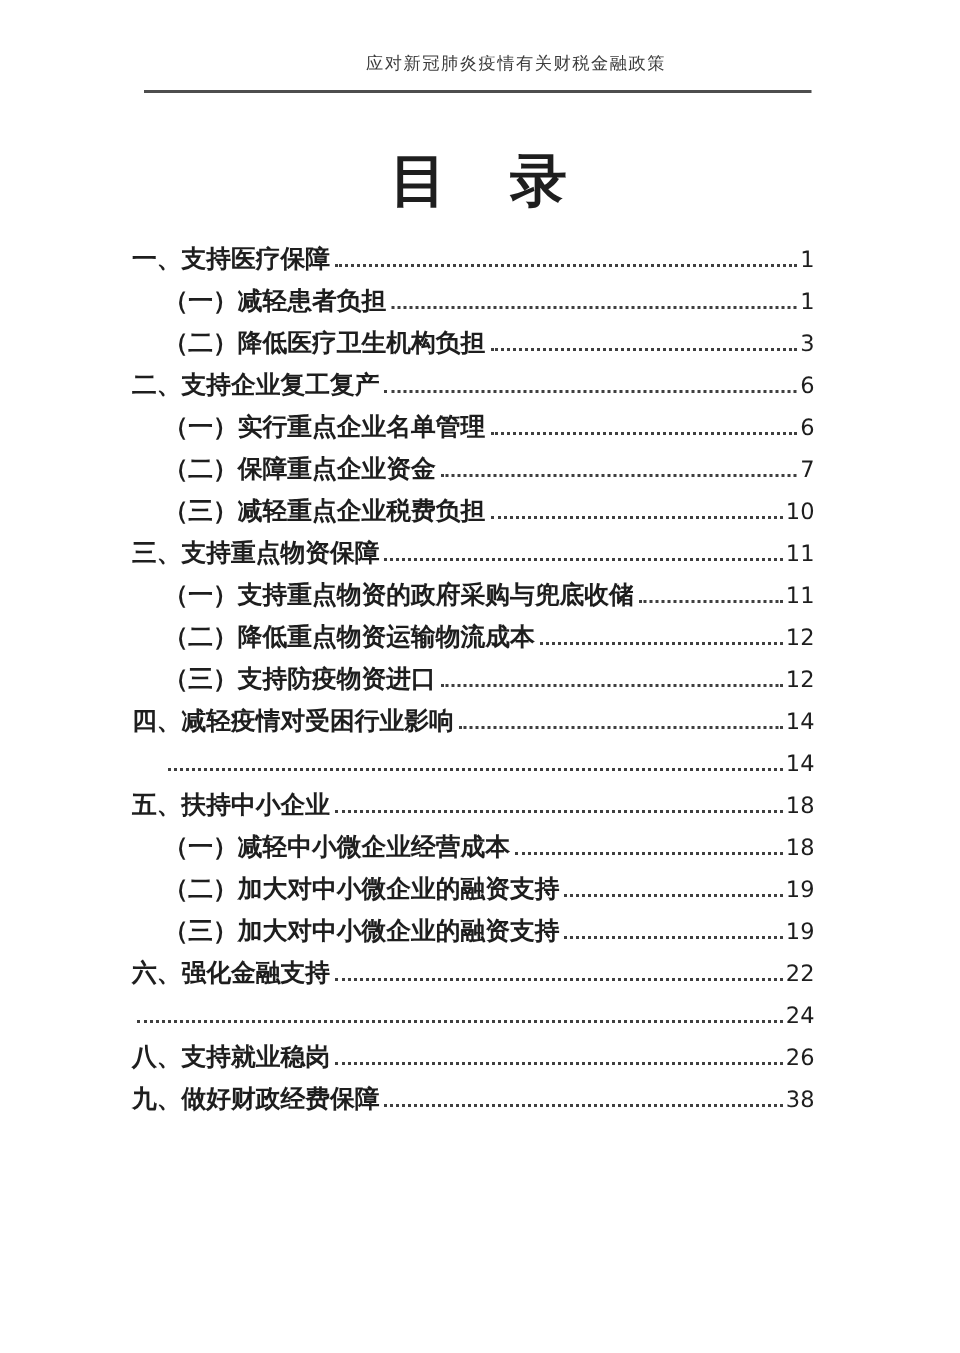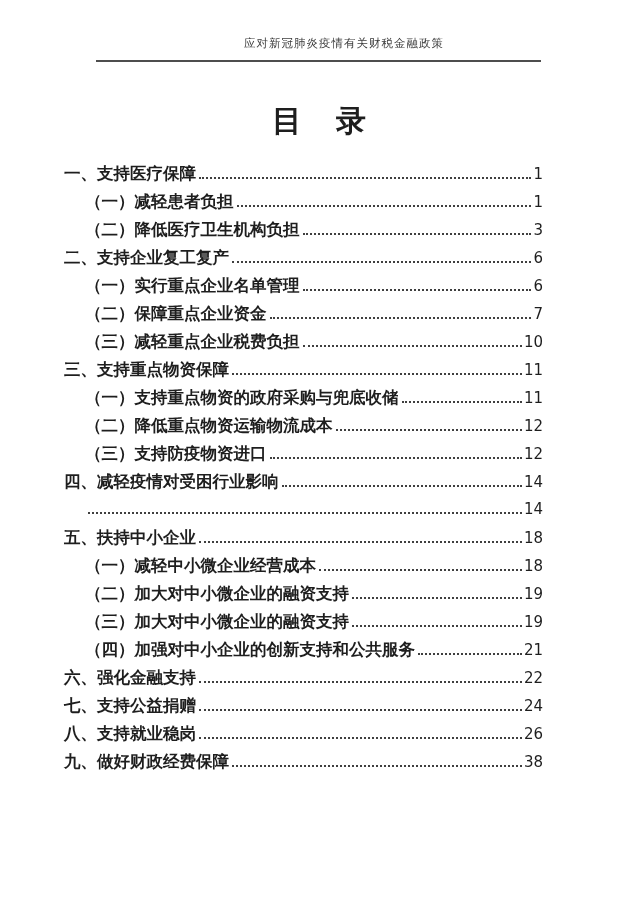--- a/index.html
+++ b/index.html
@@ -39,29 +39,29 @@
     height: 0;
     border-top: 2px solid var(--rule);
     margin: 10px 99px 0 96px;
   }
   
   .doc-title {
     margin-top: 38px;
     height: 42px;
     line-height: 42px;
     text-align: center;
-    font-size: 30px;
+    font-size: 38px;
     font-weight: bold;
     letter-spacing: 2px;
     color: var(--text);
     font-family: "Liberation Sans", sans-serif;
   }
   
   .toc {
-    margin: 17px 97px 0 64px;
+    margin: 17px 97px 0 88px;
   }
   .toc-row {
     display: flex;
     align-items: baseline;
     height: 28px;
     line-height: 28px;
     font-size: 16.5px;
     font-weight: bold;
     color: var(--text);
     white-space: nowrap;
@@ -175,32 +175,26 @@
       <div class="toc-row level-2">
       <span class="toc-label">（二）加大对中小微企业的融资支持</span>
       <span class="leader"></span>
       <span class="toc-page">19</span>
     </div>
       <div class="toc-row level-2">
       <span class="toc-label">（三）加大对中小微企业的融资支持</span>
       <span class="leader"></span>
       <span class="toc-page">19</span>
     </div>
-      <div class="toc-row level-2">
-      <span class="toc-label">（四）加强对中小企业的创新支持和公共服务</span>
-      <span class="leader"></span>
-      <span class="toc-page">21</span>
-    </div>
       <div class="toc-row level-1">
       <span class="toc-label">六、强化金融支持</span>
       <span class="leader"></span>
       <span class="toc-page">22</span>
     </div>
       <div class="toc-row level-1">
-      <span class="toc-label">七、支持公益捐赠</span>
       <span class="leader"></span>
       <span class="toc-page">24</span>
     </div>
       <div class="toc-row level-1">
       <span class="toc-label">八、支持就业稳岗</span>
       <span class="leader"></span>
       <span class="toc-page">26</span>
     </div>
       <div class="toc-row level-1">
       <span class="toc-label">九、做好财政经费保障</span>

